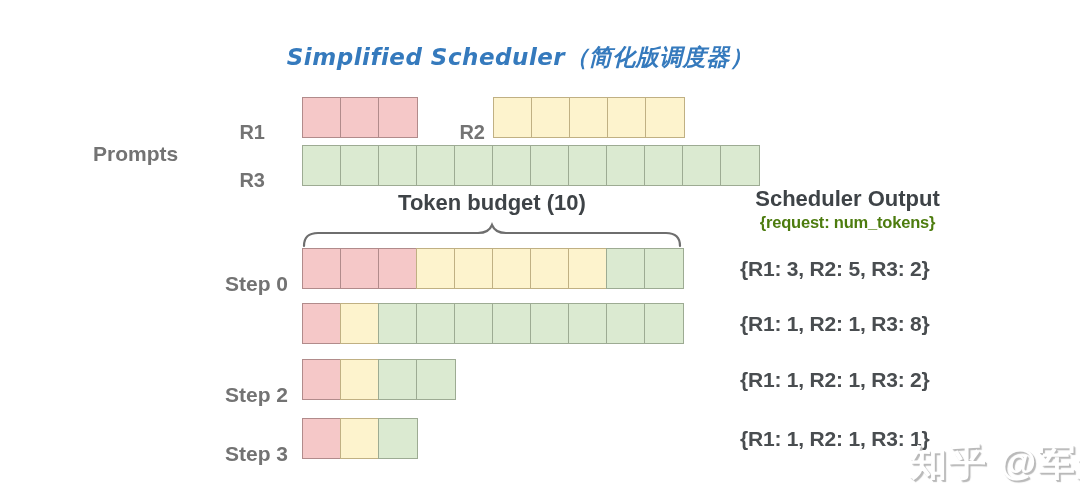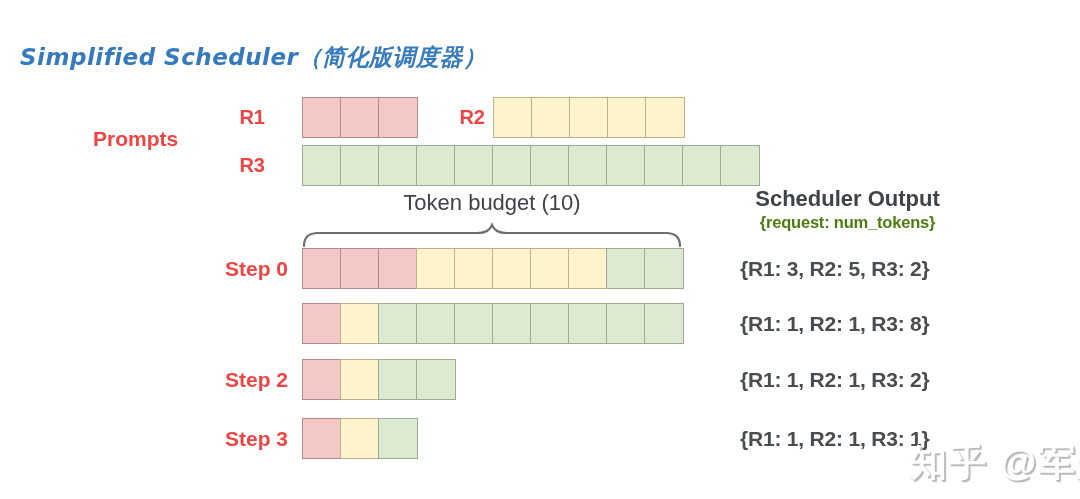--- a/index.html
+++ b/index.html
@@ -7,44 +7,45 @@
     position:relative;
     width:1080px;height:499px;
     background:#ffffff;
     font-family:"Liberation Sans", sans-serif;
     color:#3e4347;
     overflow:hidden;
   }
   .abs{position:absolute;}
   .title{
     left:0;top:42px;width:1040px;
+    text-align:center;
     font-family:"DejaVu Sans", sans-serif;
     font-style:italic;
     font-weight:bold;
     font-size:23px;
     letter-spacing:.5px;
-    margin-left:20px;
   }
   .lbl{
-    font-size:20px;font-weight:600;color:#ef4444;
+    font-size:20px;font-weight:600;color:#737373;
     white-space:nowrap;
+    margin-top:15px;
   }
   .prompts-label{left:93px;top:127px;font-size:21px;}
   .row-label{text-align:right;}
   .cells{display:flex;}
   .cell{
     box-sizing:border-box;
     width:39.5px;height:41px;
     border:1.5px solid #999;
     background:#eee;
   }
   .cell + .cell{margin-left:-1.5px;}
   .token-budget-label{
     left:302px;top:190px;width:380px;
-    text-align:center;font-size:22px;font-weight:400;
+    text-align:center;font-size:22px;font-weight:700;
   }
   .brace{left:302px;top:222px;}
   .step-label{left:190px;width:98px;text-align:right;font-size:21px;}
   .output-text{
     left:740px;width:230px;
     font-size:21px;font-weight:700;color:#494d50;
     letter-spacing:-0.2px;white-space:nowrap;
   }
   .sched-title{
     left:740px;top:186px;width:215px;

